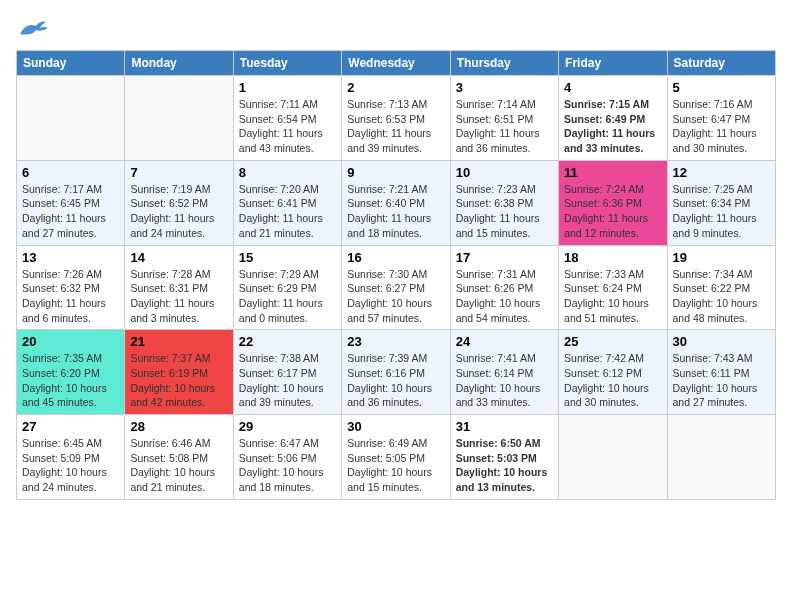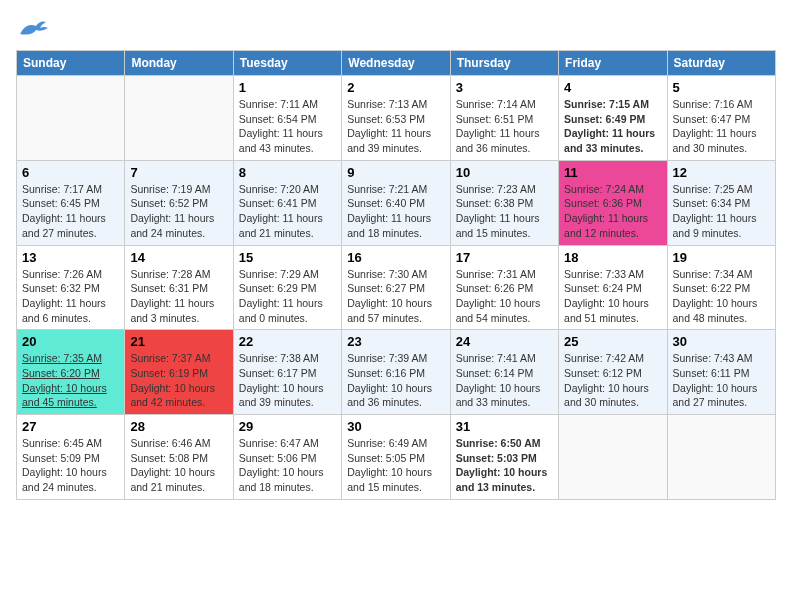--- a/index.html
+++ b/index.html
@@ -246,21 +246,21 @@
         <td style="background: rgb(255, 255, 255);">
           <span class="day-num">19</span>
           <div class="day-info" style="white-space: pre-line;">Sunrise: 7:34 AM
 Sunset: 6:22 PM
 Daylight: 10 hours and 48 minutes.</div>
         </td>
       </tr>
       <tr>
         <td style="background: #5eead4;">
           <span class="day-num">20</span>
-          <div class="day-info" style="white-space: pre-line; text-decoration: underline;">Sunrise: 7:35 AM
+          <div class="day-info" style="white-space: pre-line;">Sunrise: 7:35 AM
 Sunset: 6:20 PM
 Daylight: 10 hours and 45 minutes.</div>
         </td>
         <td style="background: #ef4444;">
           <span class="day-num">21</span>
           <div class="day-info" style="white-space: pre-line;">Sunrise: 7:37 AM
 Sunset: 6:19 PM
 Daylight: 10 hours and 42 minutes.</div>
         </td>
         <td style="background: rgb(238, 244, 251);">

